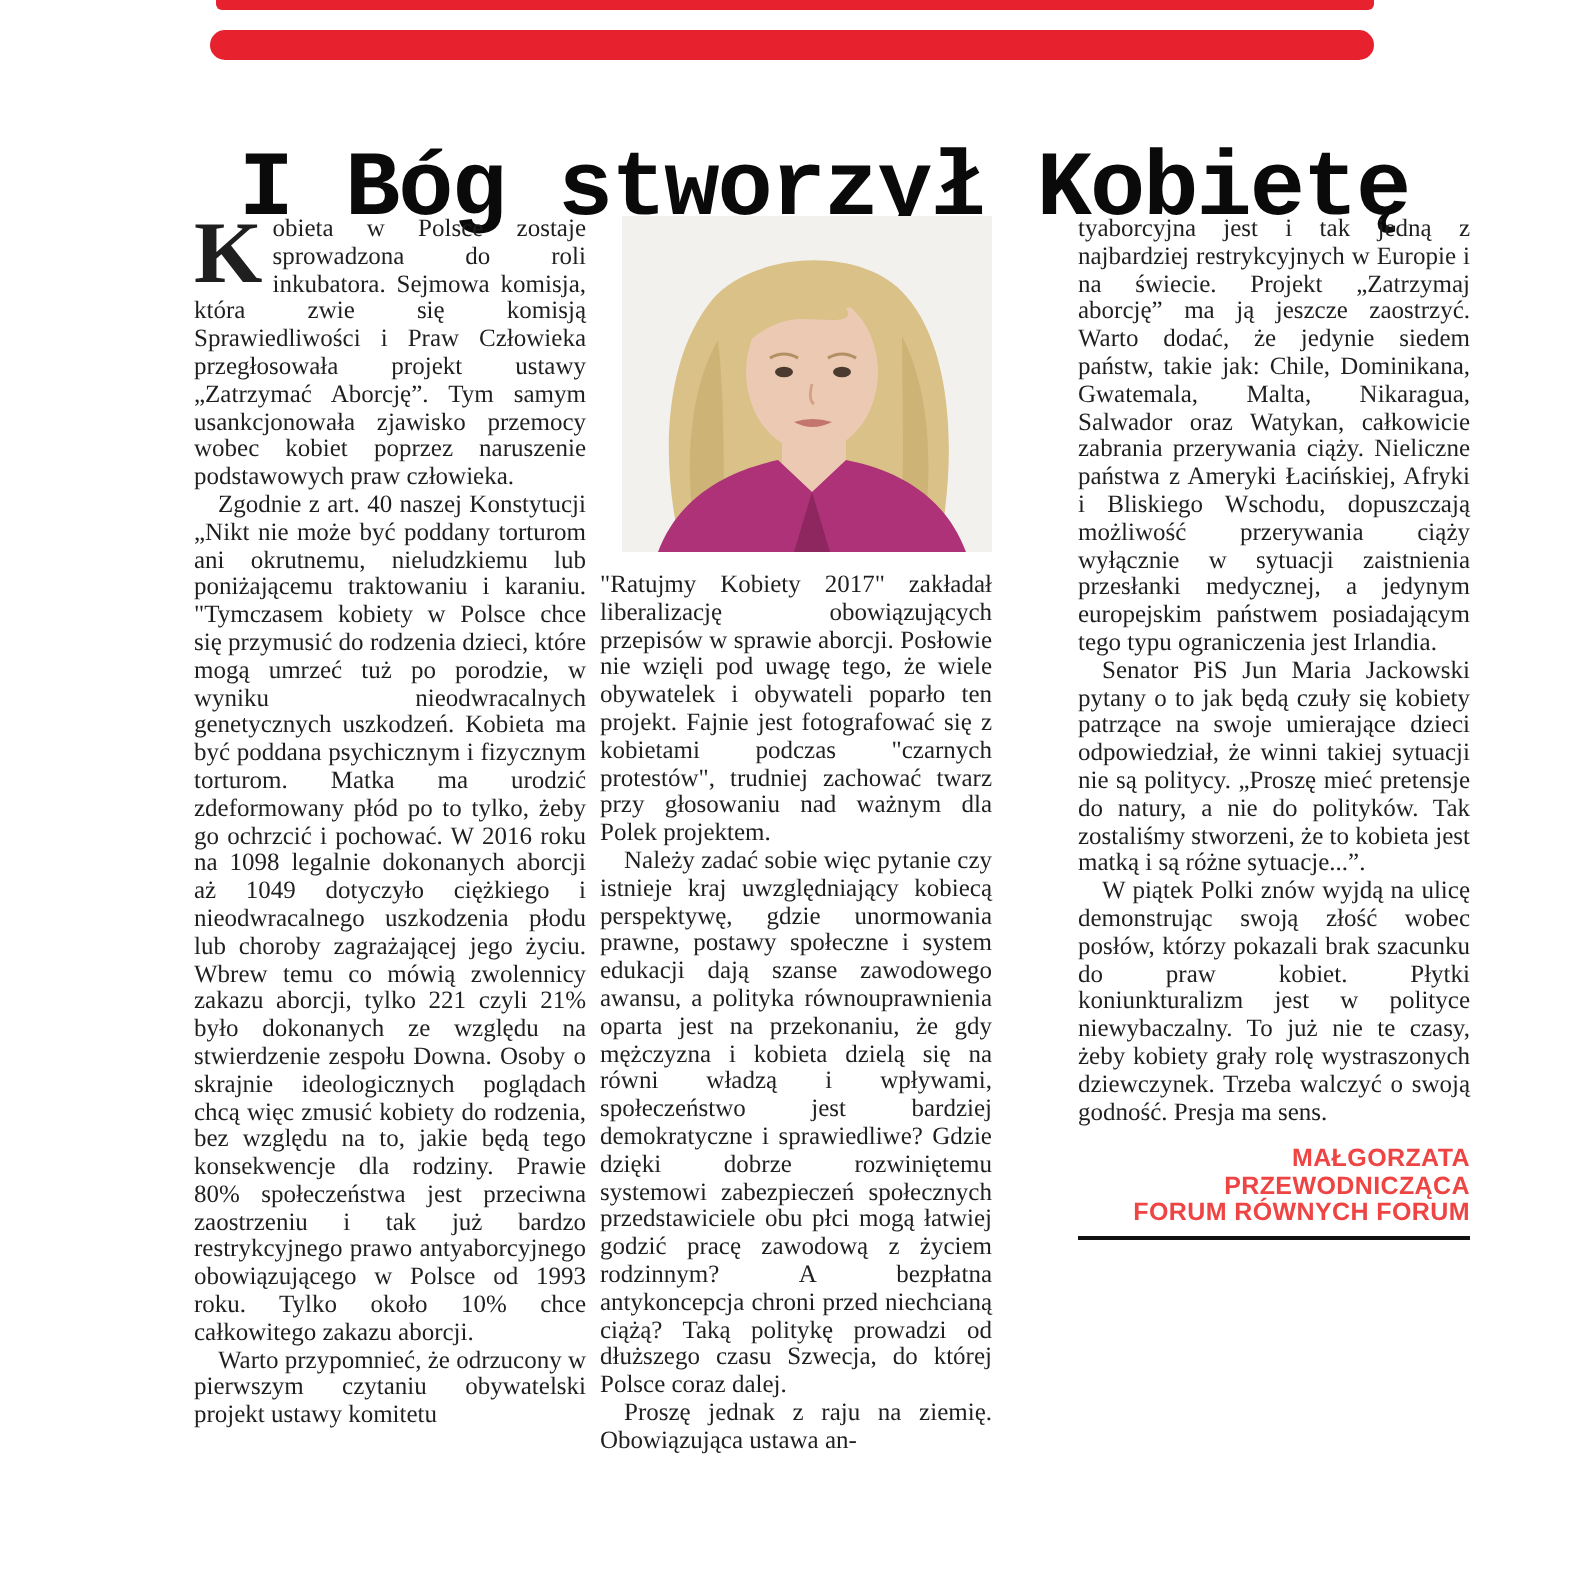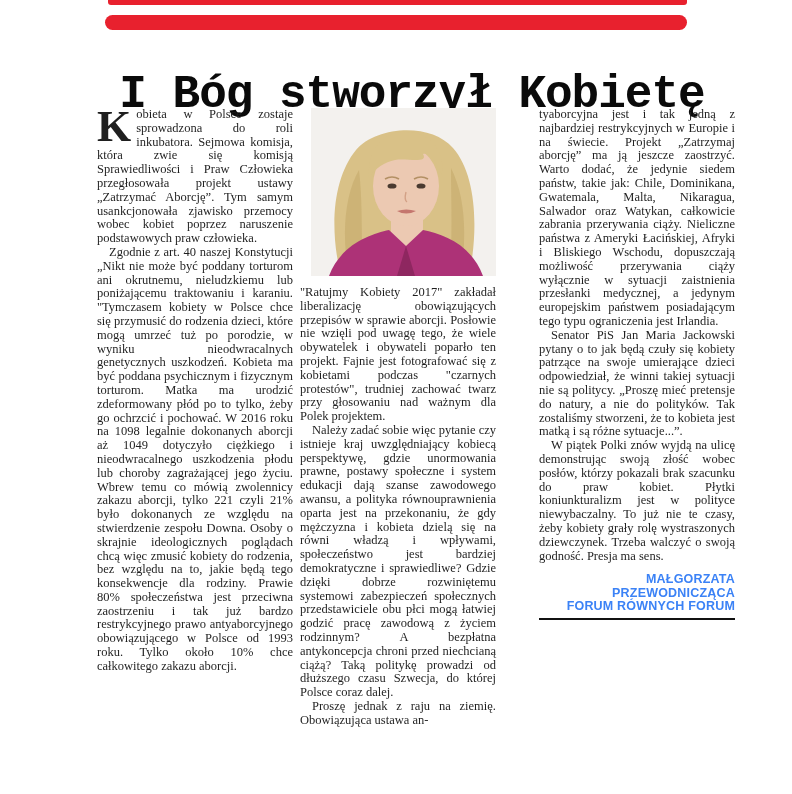--- a/index.html
+++ b/index.html
@@ -60,21 +60,21 @@
   }
   .photo svg{display:block;width:100%;height:100%;}
   .signature{
     margin-top:10px;
     text-align:right;
     font-family:"Liberation Sans", sans-serif;
     font-weight:bold;
     font-size:12.5px;
     line-height:13.5px;
     letter-spacing:0.2px;
-    color:#3b82f6;
+    color:#ef4444;
   }
   .signature-rule{
     margin-top:4px;
     border-bottom:2.5px solid #111;
   }
 </style>
 </head>
 <body>
 
 <div class="page">
@@ -83,20 +83,21 @@
 
   <div class="red-bar" style="background: rgb(232, 33, 46);"></div>
 
   <h1 class="headline">I Bóg stworzył Kobietę</h1>
 
   <div class="columns">
 
     <div class="col">
       <p class="no-indent"><span class="dropcap">K</span><span>obieta w Polsce zostaje sprowadzona do roli inkubatora. Sejmowa komisja, która zwie się komisją Sprawiedliwości i Praw Człowieka przegłosowała projekt ustawy „Zatrzymać Aborcję”. Tym samym usankcjonowała zjawisko przemocy wobec kobiet poprzez naruszenie podstawowych praw człowieka.</span></p>
       <p>Zgodnie z art. 40 naszej Konstytucji „Nikt nie może być poddany torturom ani okrutnemu, nieludzkiemu lub poniżającemu traktowaniu i karaniu. "Tymczasem kobiety w Polsce chce się przymusić do rodzenia dzieci, które mogą umrzeć tuż po porodzie, w wyniku nieodwracalnych genetycznych uszkodzeń. Kobieta ma być poddana psychicznym i fizycznym torturom. Matka ma urodzić zdeformowany płód po to tylko, żeby go ochrzcić i pochować. W 2016 roku na 1098 legalnie dokonanych aborcji aż 1049 dotyczyło ciężkiego i nieodwracalnego uszkodzenia płodu lub choroby zagrażającej jego życiu. Wbrew temu co mówią zwolennicy zakazu aborcji, tylko 221 czyli 21% było dokonanych ze względu na stwierdzenie zespołu Downa. Osoby o skrajnie ideologicznych poglądach chcą więc zmusić kobiety do rodzenia, bez względu na to, jakie będą tego konsekwencje dla rodziny. Prawie 80% społeczeństwa jest przeciwna zaostrzeniu i tak już bardzo restrykcyjnego prawo antyaborcyjnego obowiązującego w Polsce od 1993 roku. Tylko około 10% chce całkowitego zakazu aborcji.</p>
+      <p>Warto przypomnieć, że odrzucony w pierwszym czytaniu obywatelski projekt ustawy komitetu</p>
     </div>
 
     <div class="col">
       <div class="photo">
         <svg viewBox="0 0 185 168">
           <rect x="0" y="0" width="185" height="168" fill="#f3f1ee"></rect>
 
           <path d="M30 168 C18 120 22 70 45 42 C65 18 120 14 142 40 C165 66 168 120 158 168 Z" fill="#d9c187"></path>
           <path d="M38 168 C30 126 34 86 48 62 C52 96 50 132 52 168 Z" opacity="0.55" fill="#c3a868"></path>
           <path d="M150 168 C156 124 154 88 140 60 C140 96 142 134 138 168 Z" opacity="0.55" fill="#c3a868"></path>
@@ -119,21 +120,21 @@
           <path d="M86 103 Q95 108 105 103 Q95 100 86 103 Z" fill="#c4766e"></path>
         </svg>
       </div>
       <p class="no-indent">"Ratujmy Kobiety 2017" zakładał liberalizację obowiązujących przepisów w sprawie aborcji. Posłowie nie wzięli pod uwagę tego, że wiele obywatelek i obywateli poparło ten projekt. Fajnie jest fotografować się z kobietami podczas "czarnych protestów", trudniej zachować twarz przy głosowaniu nad ważnym dla Polek projektem.</p>
       <p>Należy zadać sobie więc pytanie czy istnieje kraj uwzględniający kobiecą perspektywę, gdzie unormowania prawne, postawy społeczne i system edukacji dają szanse zawodowego awansu, a polityka równouprawnienia oparta jest na przekonaniu, że gdy mężczyzna i kobieta dzielą się na równi władzą i wpływami, społeczeństwo jest bardziej demokratyczne i sprawiedliwe? Gdzie dzięki dobrze rozwiniętemu systemowi zabezpieczeń społecznych przedstawiciele obu płci mogą łatwiej godzić pracę zawodową z życiem rodzinnym? A bezpłatna antykoncepcja chroni przed niechcianą ciążą? Taką politykę prowadzi od dłuższego czasu Szwecja, do której Polsce coraz dalej.</p>
       <p>Proszę jednak z raju na ziemię. Obowiązująca ustawa an-</p>
     </div>
 
     <div class="col">
       <p class="no-indent">tyaborcyjna jest i tak jedną z najbardziej restrykcyjnych w Europie i na świecie. Projekt „Zatrzymaj aborcję” ma ją jeszcze zaostrzyć. Warto dodać, że jedynie siedem państw, takie jak: Chile, Dominikana, Gwatemala, Malta, Nikaragua, Salwador oraz Watykan, całkowicie zabrania przerywania ciąży. Nieliczne państwa z Ameryki Łacińskiej, Afryki i Bliskiego Wschodu, dopuszczają możliwość przerywania ciąży wyłącznie w sytuacji zaistnienia przesłanki medycznej, a jedynym europejskim państwem posiadającym tego typu ograniczenia jest Irlandia.</p>
-      <p>Senator PiS Jan Maria Jackowski pytany o to jak będą czuły się kobiety patrzące na swoje umierające dzieci odpowiedział, że winni takiej sytuacji nie są politycy. „Proszę mieć pretensje do natury, a nie do polityków. Tak zostaliśmy stworzeni, że to kobieta jest matką i są różne sytuacje...”.</p>
+      <p>Senator PiS Jun Maria Jackowski pytany o to jak będą czuły się kobiety patrzące na swoje umierające dzieci odpowiedział, że winni takiej sytuacji nie są politycy. „Proszę mieć pretensje do natury, a nie do polityków. Tak zostaliśmy stworzeni, że to kobieta jest matką i są różne sytuacje...”.</p>
       <p>W piątek Polki znów wyjdą na ulicę demonstrując swoją złość wobec posłów, którzy pokazali brak szacunku do praw kobiet. Płytki koniunkturalizm jest w polityce niewybaczalny. To już nie te czasy, żeby kobiety grały rolę wystraszonych dziewczynek. Trzeba walczyć o swoją godność. Presja ma sens.</p>
 
       <div class="signature">
         <div>MAŁGORZATA</div>
         <div>PRZEWODNICZĄCA</div>
         <div>FORUM RÓWNYCH FORUM</div>
         <div class="signature-rule"></div>
       </div>
     </div>
 

